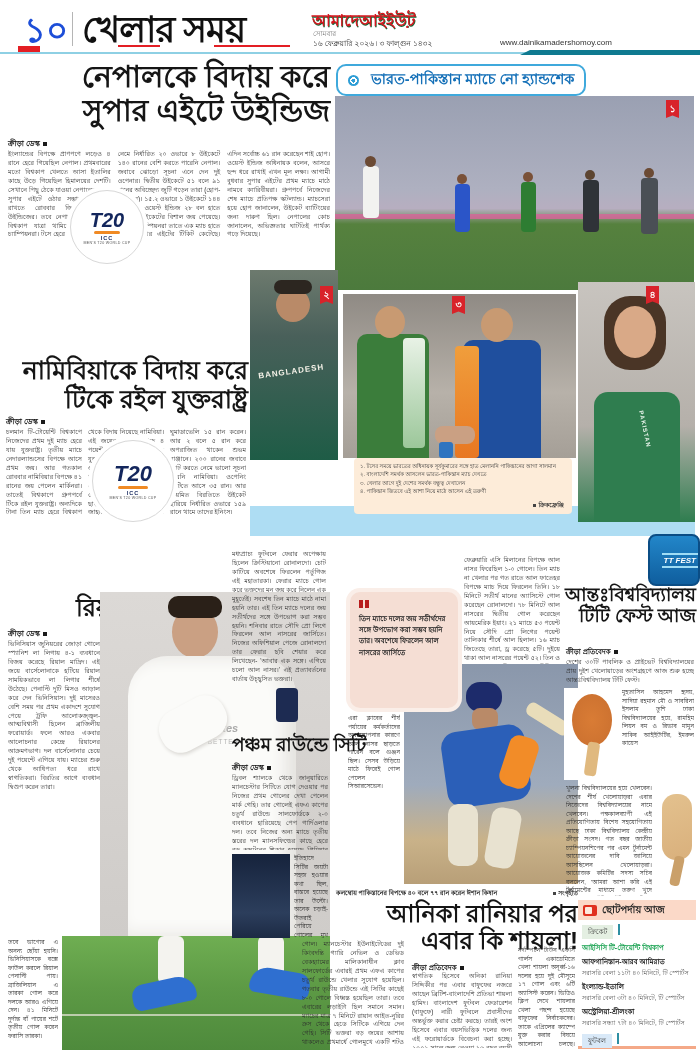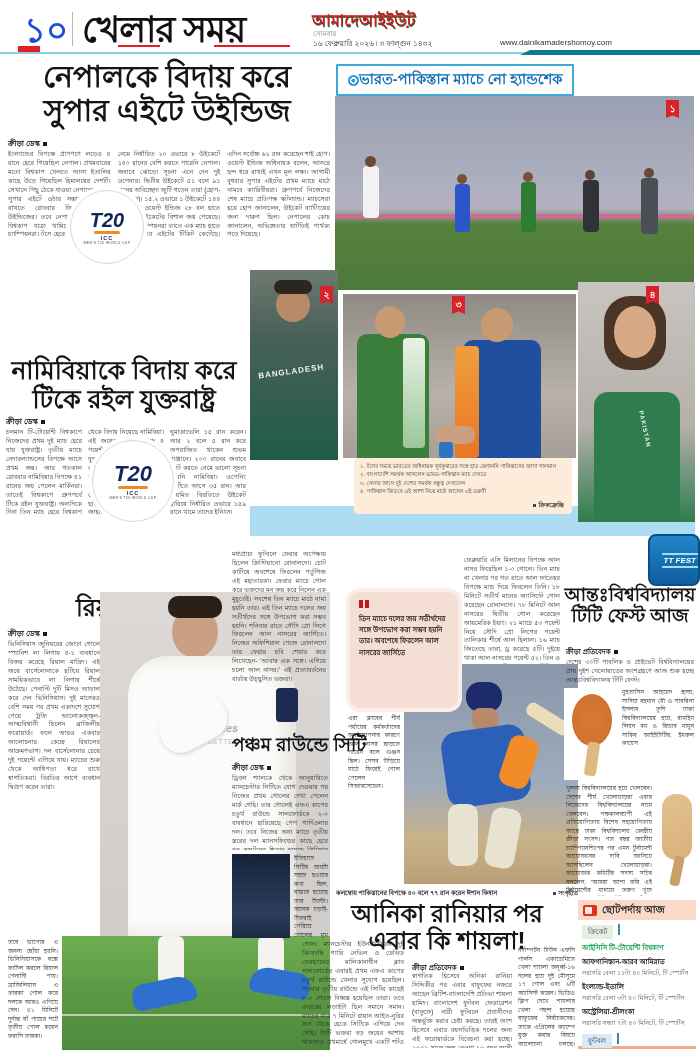--- a/index.html
+++ b/index.html
@@ -1,38 +1,38 @@
 <!DOCTYPE html>
 <html><head>
 <meta charset="utf-8">
 <style>
   html,body{margin:0;padding:0;background:#fff}
   .page{position:relative;width:700px;height:1050px;background:#fff;overflow:hidden;
         font-family:"Liberation Sans",sans-serif;color:#222}
   .abs{position:absolute}
-  .hl{font-weight:bold;color:#151515;text-align:center;white-space:pre-line;line-height:1.14}
+  .hl{font-weight:bold;color:#151515;text-align:right;white-space:pre-line;line-height:1.14}
   .byline{font-size:7.5px;font-weight:bold;color:#111}
   .byline::after{content:"";display:inline-block;width:4px;height:4px;background:#1a1a1a;margin-left:3px;vertical-align:middle}
   .body-txt{font-size:6.3px;line-height:1.42;text-align:justify;color:#2d2d2d;overflow:hidden}
   .cols3{column-count:3;column-gap:7px}
   .photo{position:absolute;overflow:hidden}
   .badge{position:absolute;width:13px;height:18px;background:#d8232a;color:#fff;font-size:9.5px;font-weight:bold;
          display:flex;align-items:center;justify-content:center;z-index:6;
          clip-path:polygon(0 0,100% 0,100% 100%,50% 86%,0 100%)}
   .t20logo{position:absolute;border-radius:50%;background:#fff;border:1px solid #d8d8d8;z-index:4;
            box-shadow:0 0 0 4px #fff;display:flex;flex-direction:column;align-items:center;justify-content:center;text-align:center}
   .t20logo .big{font-weight:bold;color:#13265c;font-style:italic;line-height:1}
   .t20logo .arc{height:3px;background:#f08a24;border-radius:2px;margin:1px 0}
   .t20logo .org{font-size:5.5px;font-weight:bold;color:#13265c;letter-spacing:1px}
   .t20logo .sub{font-size:3.6px;color:#555;letter-spacing:.3px}
   .credit{font-size:6px;font-weight:bold;color:#333}
   .credit::before{content:"";display:inline-block;width:3px;height:3px;background:#444;margin-right:2px;vertical-align:middle}
   .capline{display:block;font-size:5.4px;line-height:1.55;color:#333}
-  .pill{position:absolute;border:2px solid #3fa9dc;border-radius:1px;background:#fff;display:flex;align-items:center;
-        gap:0;padding:0 10px;z-index:5}
+  .pill{position:absolute;border:2px solid #3fa9dc;border-radius:10px;background:#fff;display:flex;align-items:center;
+        gap:12px;padding:0 10px;z-index:5}
   .pill .dot{width:11px;height:11px;border-radius:50%;
         background:radial-gradient(circle,#2f9ed6 0 2px,#ffffff 2px 3.5px,#2f9ed6 3.5px)}
   .pill .ptxt{font-size:14.5px;font-weight:bold;color:#1470b8;white-space:nowrap}
   .tvbox{position:absolute;left:578px;top:900px;width:118px;height:146px;background:#fff;border-bottom:3px solid #f4a988}
   .tvhead{height:20px;background:#fbd9c8;display:flex;align-items:center;gap:5px;padding:0 5px}
   .tvicon{width:14px;height:11px;background:#e0301e;border-radius:2px;position:relative;flex:none}
   .tvicon::after{content:"";position:absolute;left:2px;top:2px;width:7px;height:7px;background:#fde8dc;border-radius:1px}
   .tvtitle{font-size:10px;font-weight:bold;color:#222}
   .chip{display:inline-block;font-size:7px;color:#333;padding:1px 6px;margin:4px 0 0 4px}
   .chipline{display:inline-block;width:2px;height:11px;background:#2e8fa3;vertical-align:middle;margin-left:5px}

